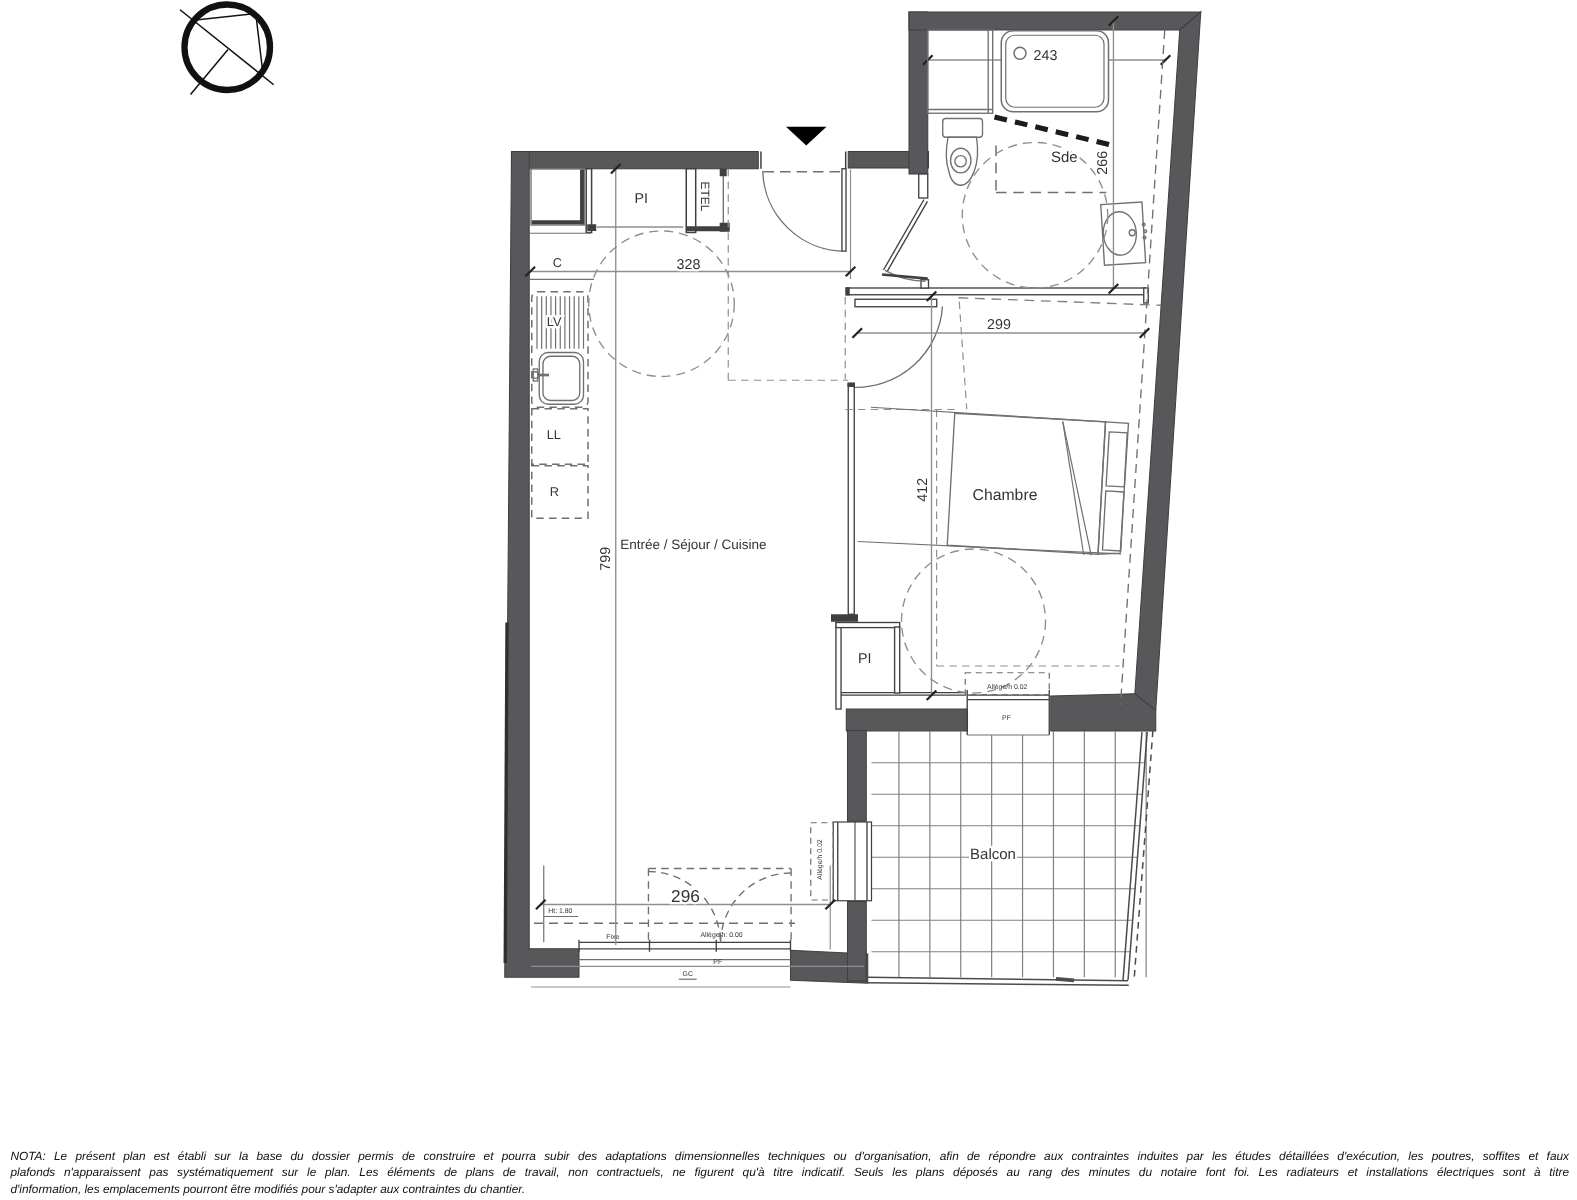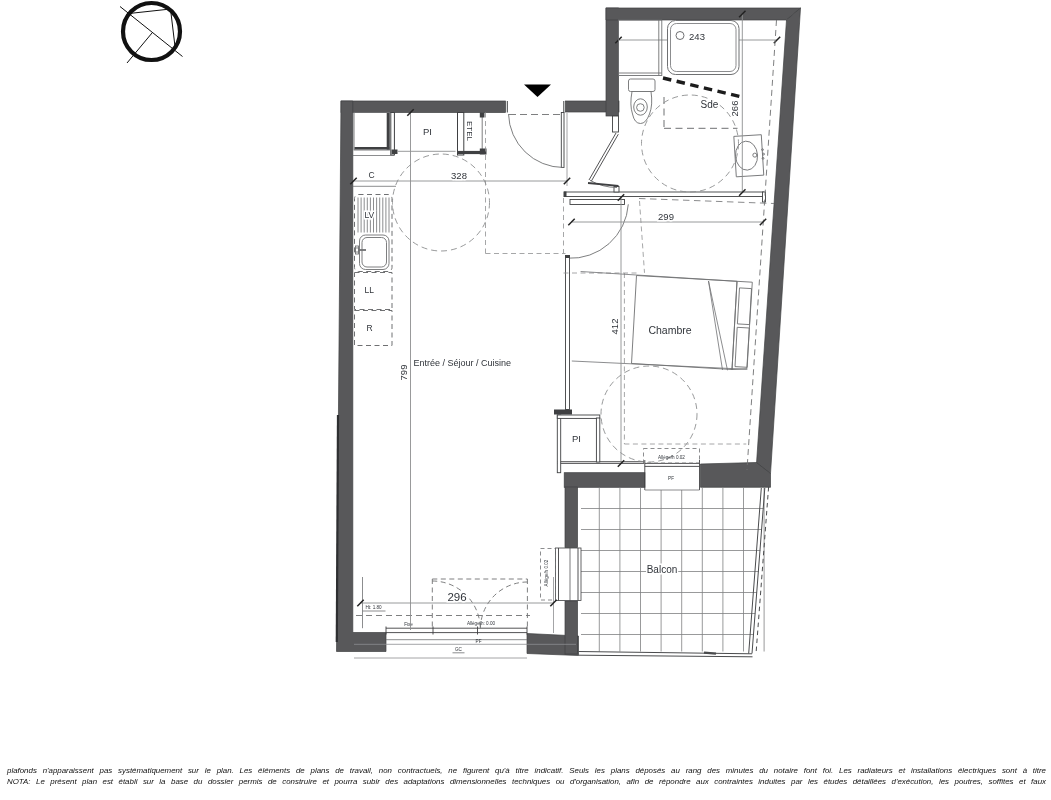--- a/index.html
+++ b/index.html
@@ -399,16 +399,17 @@
         <line x1="742.3" y1="14" x2="742.3" y2="192.5" stroke="#8d8e90" stroke-width="0.9"></line>
         <line x1="739.0999999999999" y1="17.2" x2="745.5" y2="10.8" stroke="#222" stroke-width="1.5"></line>
         <line x1="739.0999999999999" y1="195.7" x2="745.5" y2="189.3" stroke="#222" stroke-width="1.5"></line>
         <text x="738" y="108.5" font-size="9.5" text-anchor="middle" transform="rotate(-90 738 108.5)" class="halo">266</text>
       </g>
 
 <text x="413.5" y="365.8" font-size="9">Entrée / Séjour / Cuisine</text>
     </svg>
 
 <div id="nota">
+<div class="jl">NOTA: Le présent plan est établi sur la base du dossier permis de construire et pourra subir des adaptations dimensionnelles techniques ou d'organisation, afin de répondre aux contraintes induites par les études détaillées d'exécution, les poutres, soffites et faux</div>
 <div class="jl">plafonds n'apparaissent pas systématiquement sur le plan. Les éléments de plans de travail, non contractuels, ne figurent qu'à titre indicatif. Seuls les plans déposés au rang des minutes du notaire font foi. Les radiateurs et installations électriques sont à titre</div>
-<div class="jl">NOTA: Le présent plan est établi sur la base du dossier permis de construire et pourra subir des adaptations dimensionnelles techniques ou d'organisation, afin de répondre aux contraintes induites par les études détaillées d'exécution, les poutres, soffites et faux</div>
+<div>d'information, les emplacements pourront être modifiés pour s'adapter aux contraintes du chantier.</div>
 </div>
 </div>
 
 </body></html>

